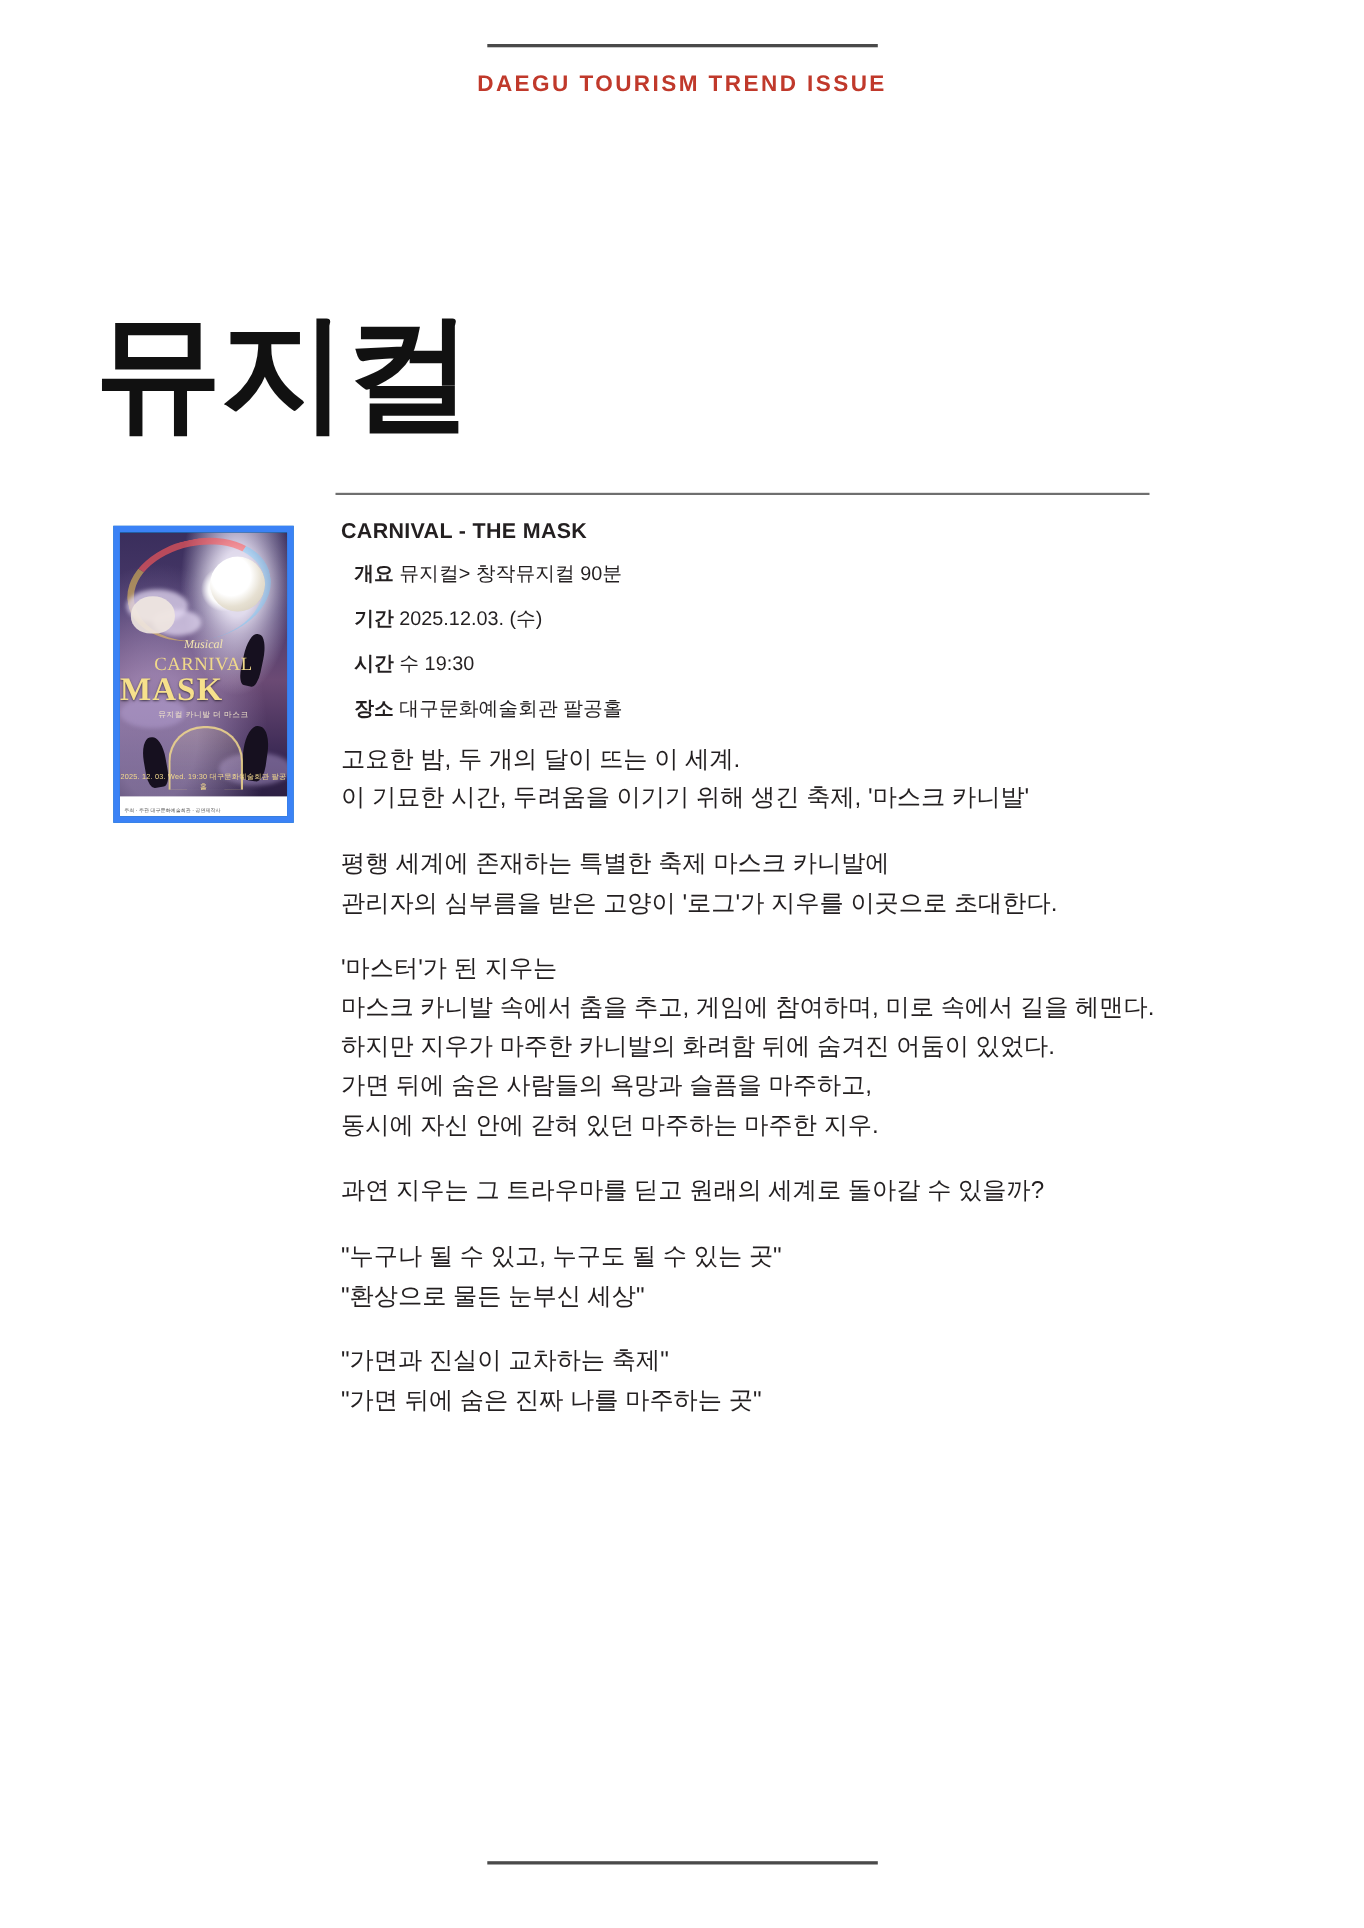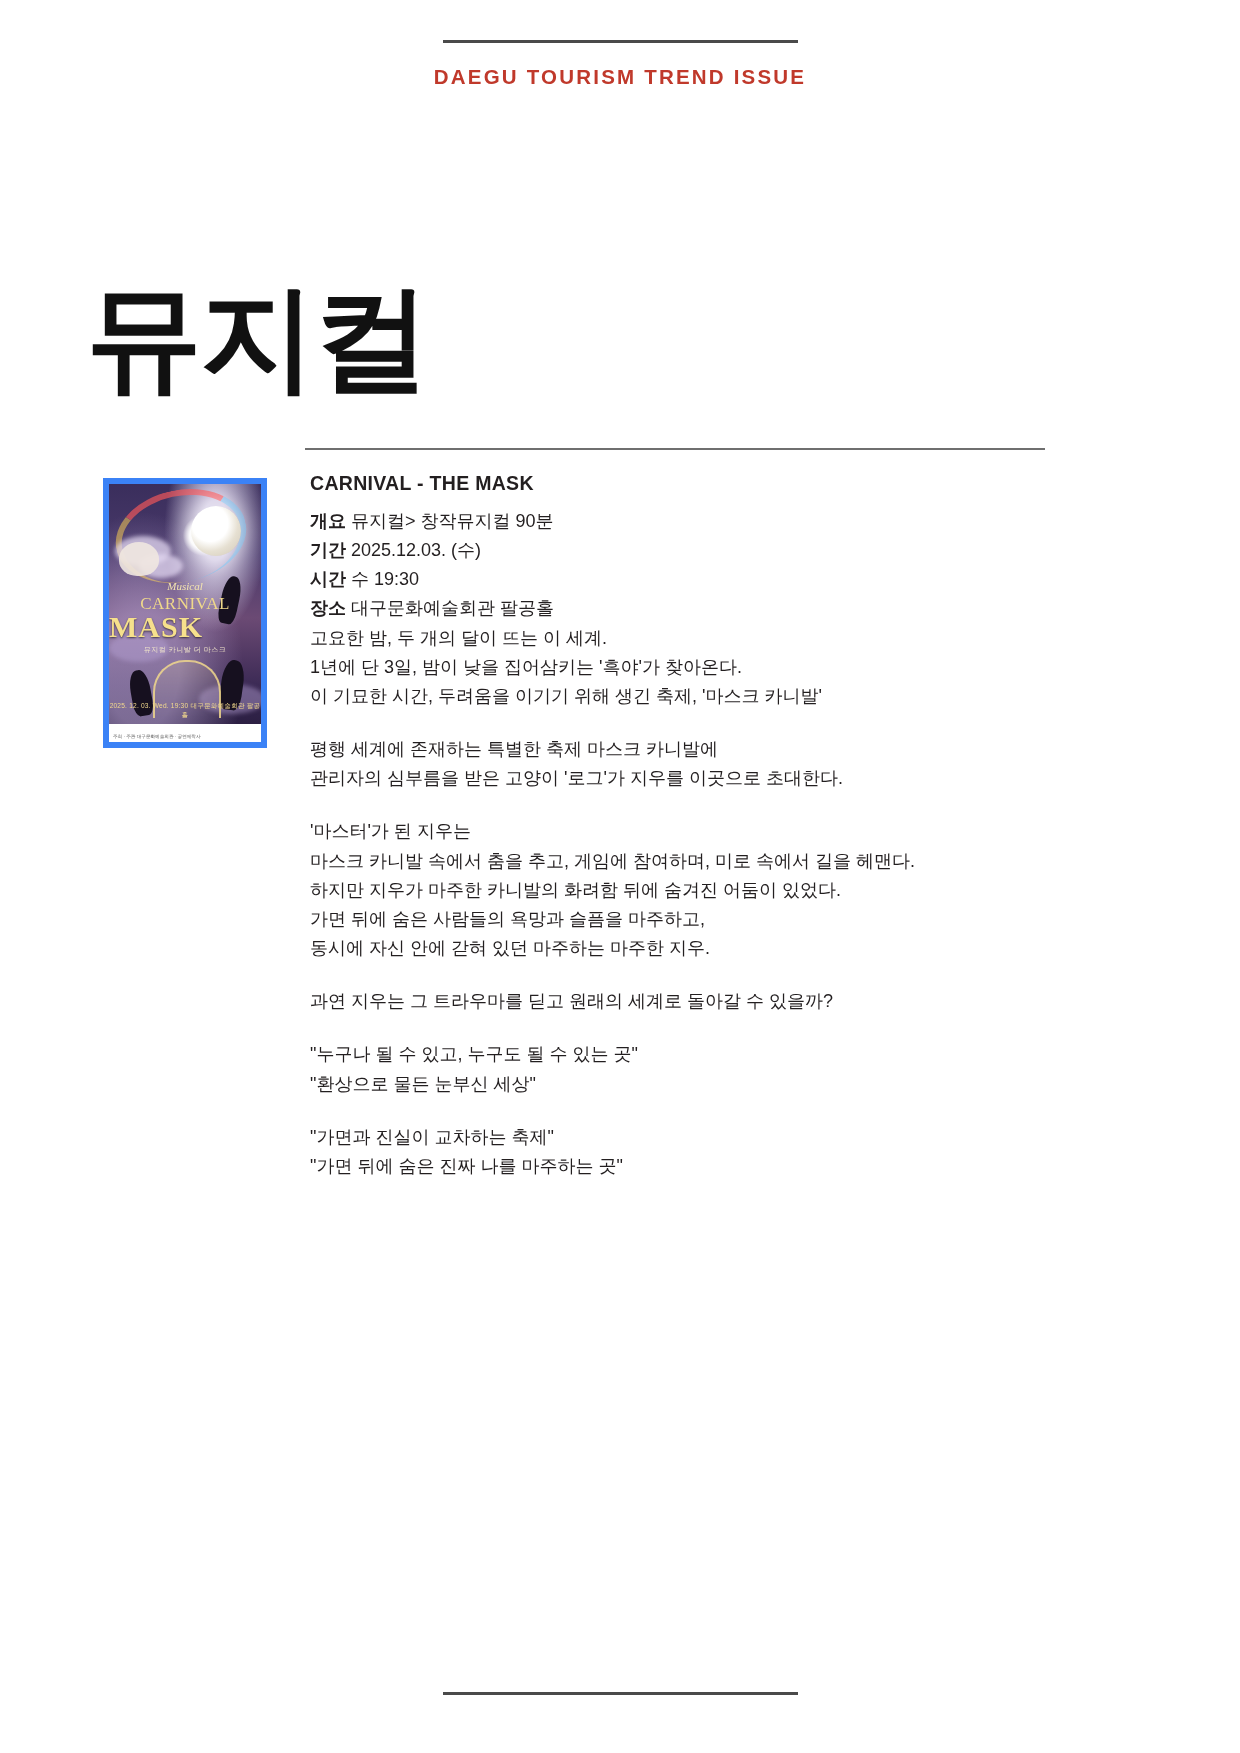--- a/index.html
+++ b/index.html
@@ -225,27 +225,27 @@
   }
   .event-title {
     font-size: 19.5px;
     font-weight: 700;
     letter-spacing: .3px;
     margin: 0 0 12px 0;
   }
   .meta-row {
     font-size: 18px;
     line-height: 1.62;
-    margin: 0;
+    margin: 12px;
   }
   .meta-label {
     font-weight: 700;
   }
   .para {
-    font-size: 18px;
+    font-size: 22px;
     line-height: 1.62;
     margin: 0;
   }
   .gap { height: 24px; }
   .line { white-space: nowrap; }
 
   
   .footer-rule {
     position: absolute;
     bottom: 58px;
@@ -309,21 +309,20 @@
   <p class="meta-row">
     <span class="meta-label">시간</span>
     <span>수 19:30</span>
   </p>
   <p class="meta-row">
     <span class="meta-label">장소</span>
     <span>대구문화예술회관 팔공홀</span>
   </p>
 
   <p class="para line">고요한 밤, 두 개의 달이 뜨는 이 세계.</p>
-  <p class="para line">1년에 단 3일, 밤이 낮을 집어삼키는 '흑야'가 찾아온다.</p>
   <p class="para line">이 기묘한 시간, 두려움을 이기기 위해 생긴 축제, '마스크 카니발'</p>
 
   <div class="gap"></div>
   <p class="para line">평행 세계에 존재하는 특별한 축제 마스크 카니발에</p>
   <p class="para line">관리자의 심부름을 받은 고양이 '로그'가 지우를 이곳으로 초대한다.</p>
 
   <div class="gap"></div>
   <p class="para line">'마스터'가 된 지우는</p>
   <p class="para line">마스크 카니발 속에서 춤을 추고, 게임에 참여하며, 미로 속에서 길을 헤맨다.</p>
   <p class="para line">하지만 지우가 마주한 카니발의 화려함 뒤에 숨겨진 어둠이 있었다.</p>

